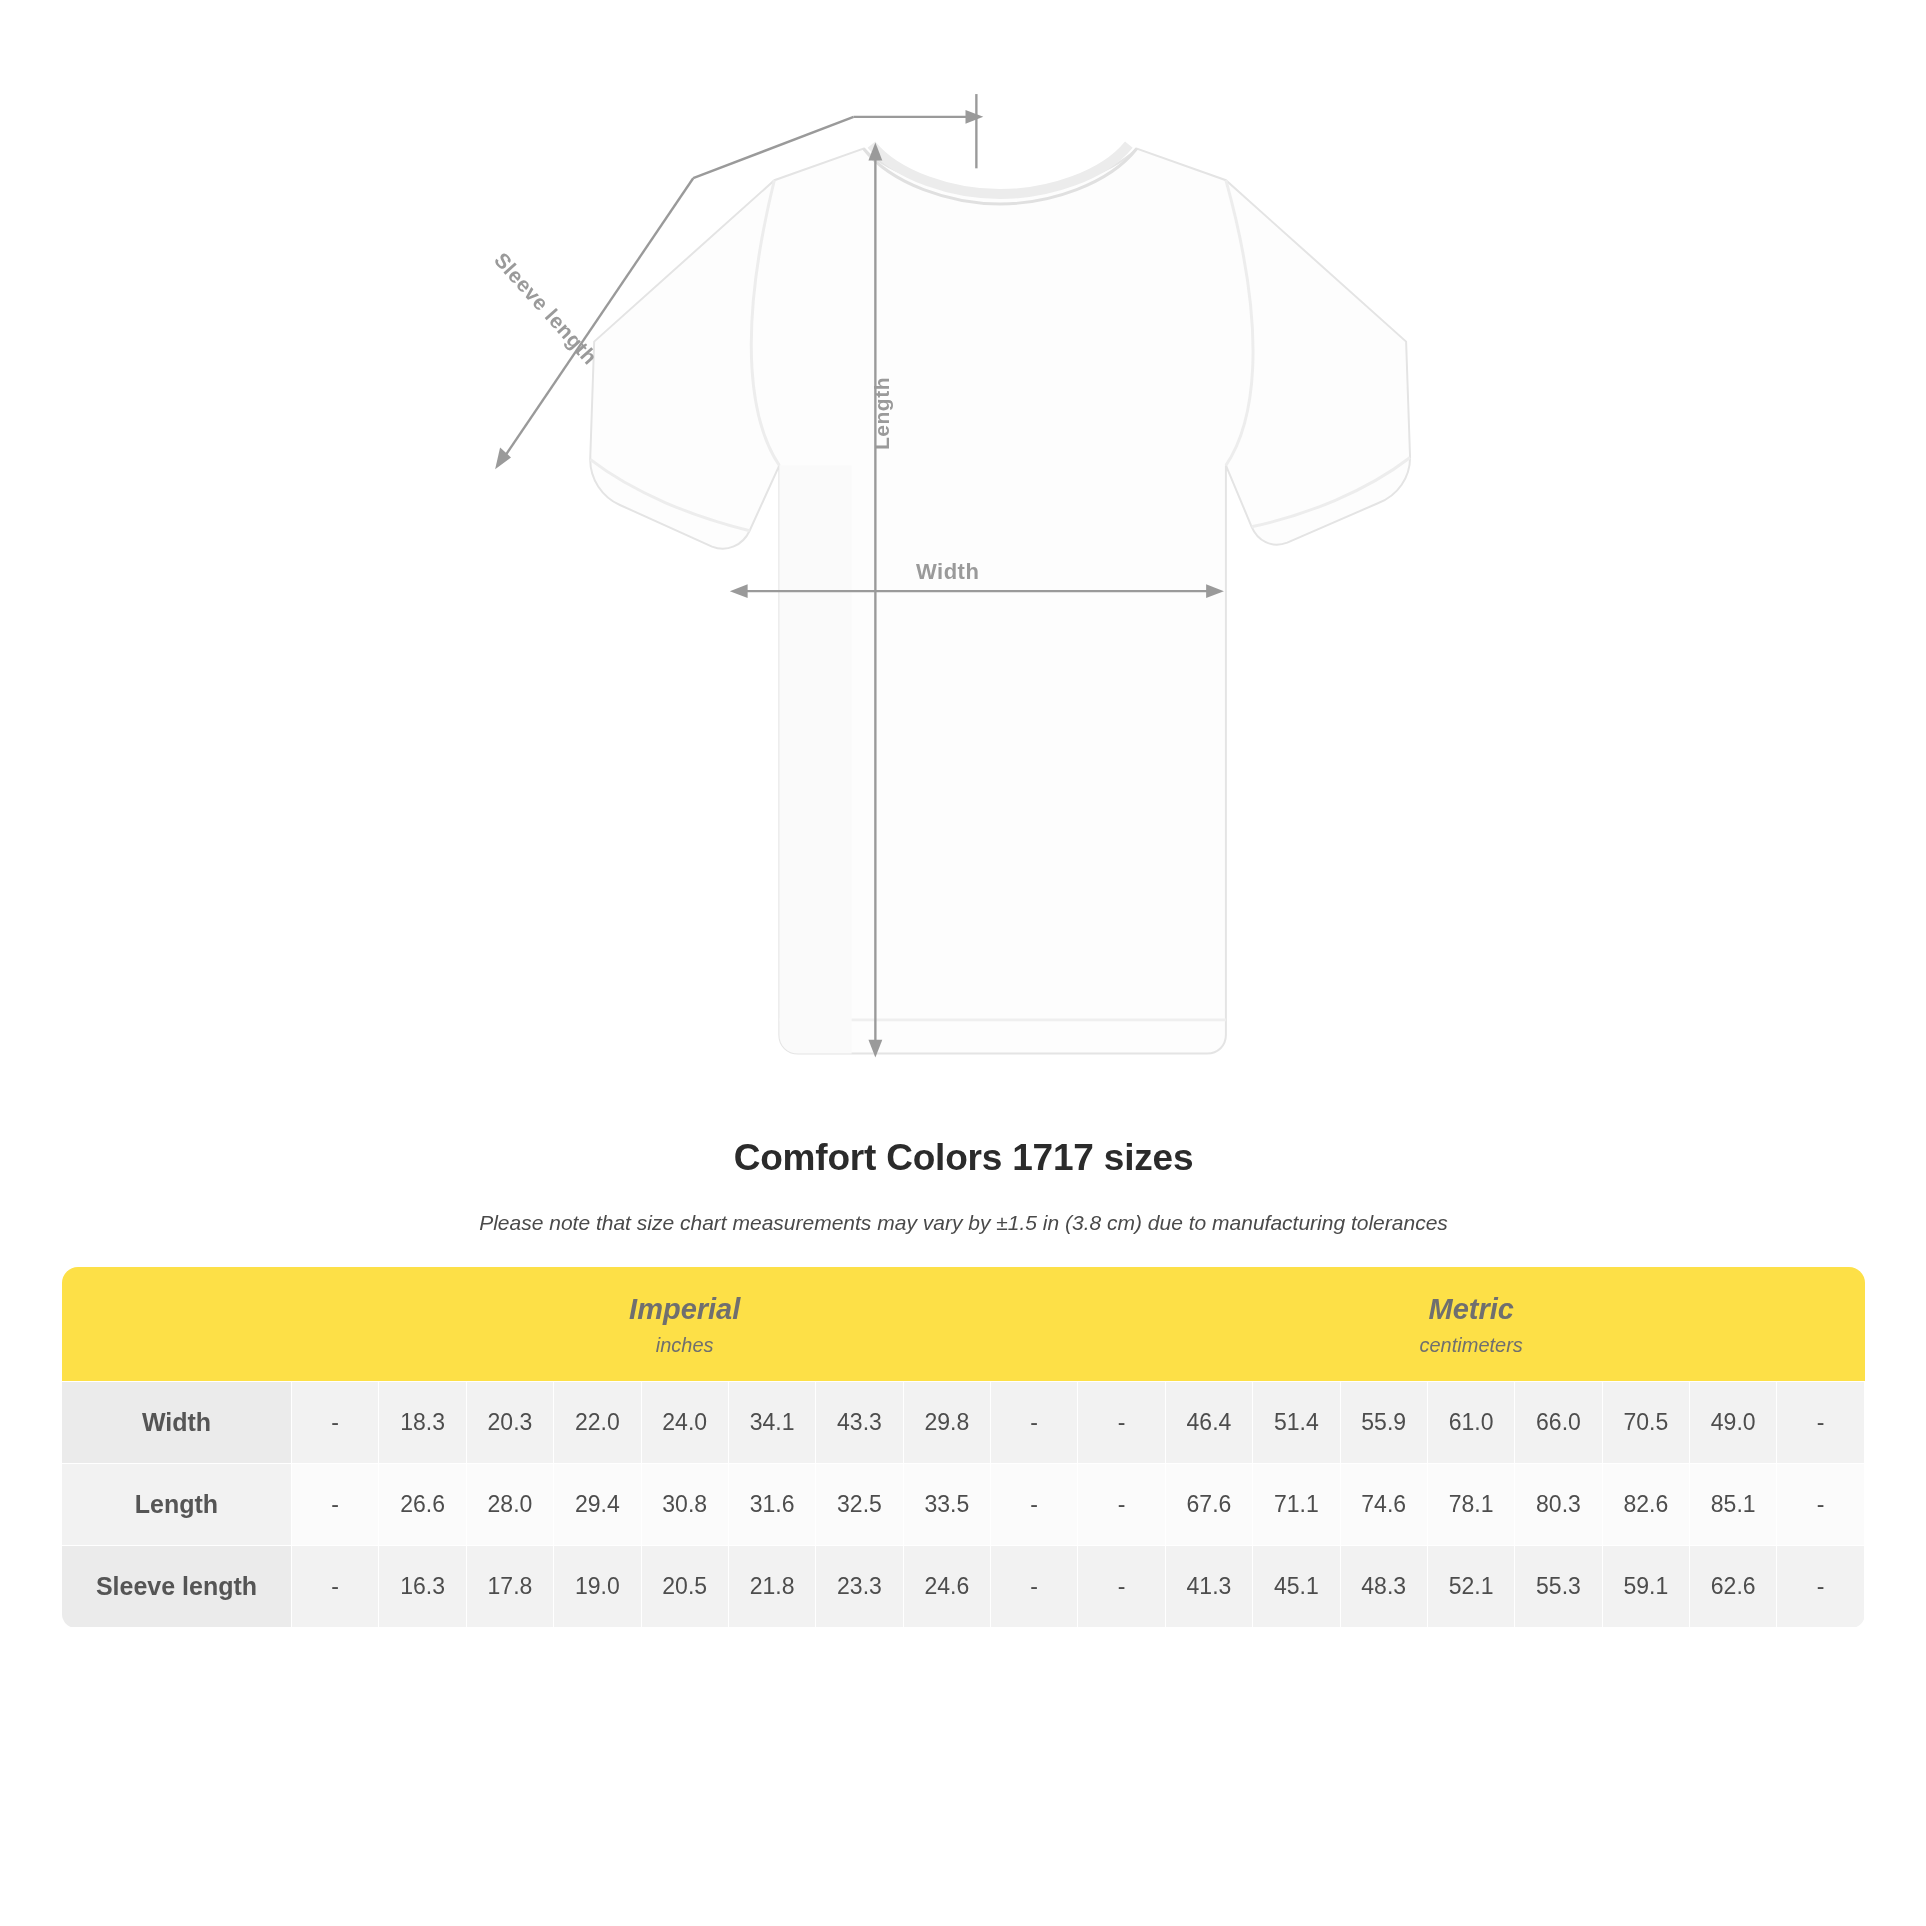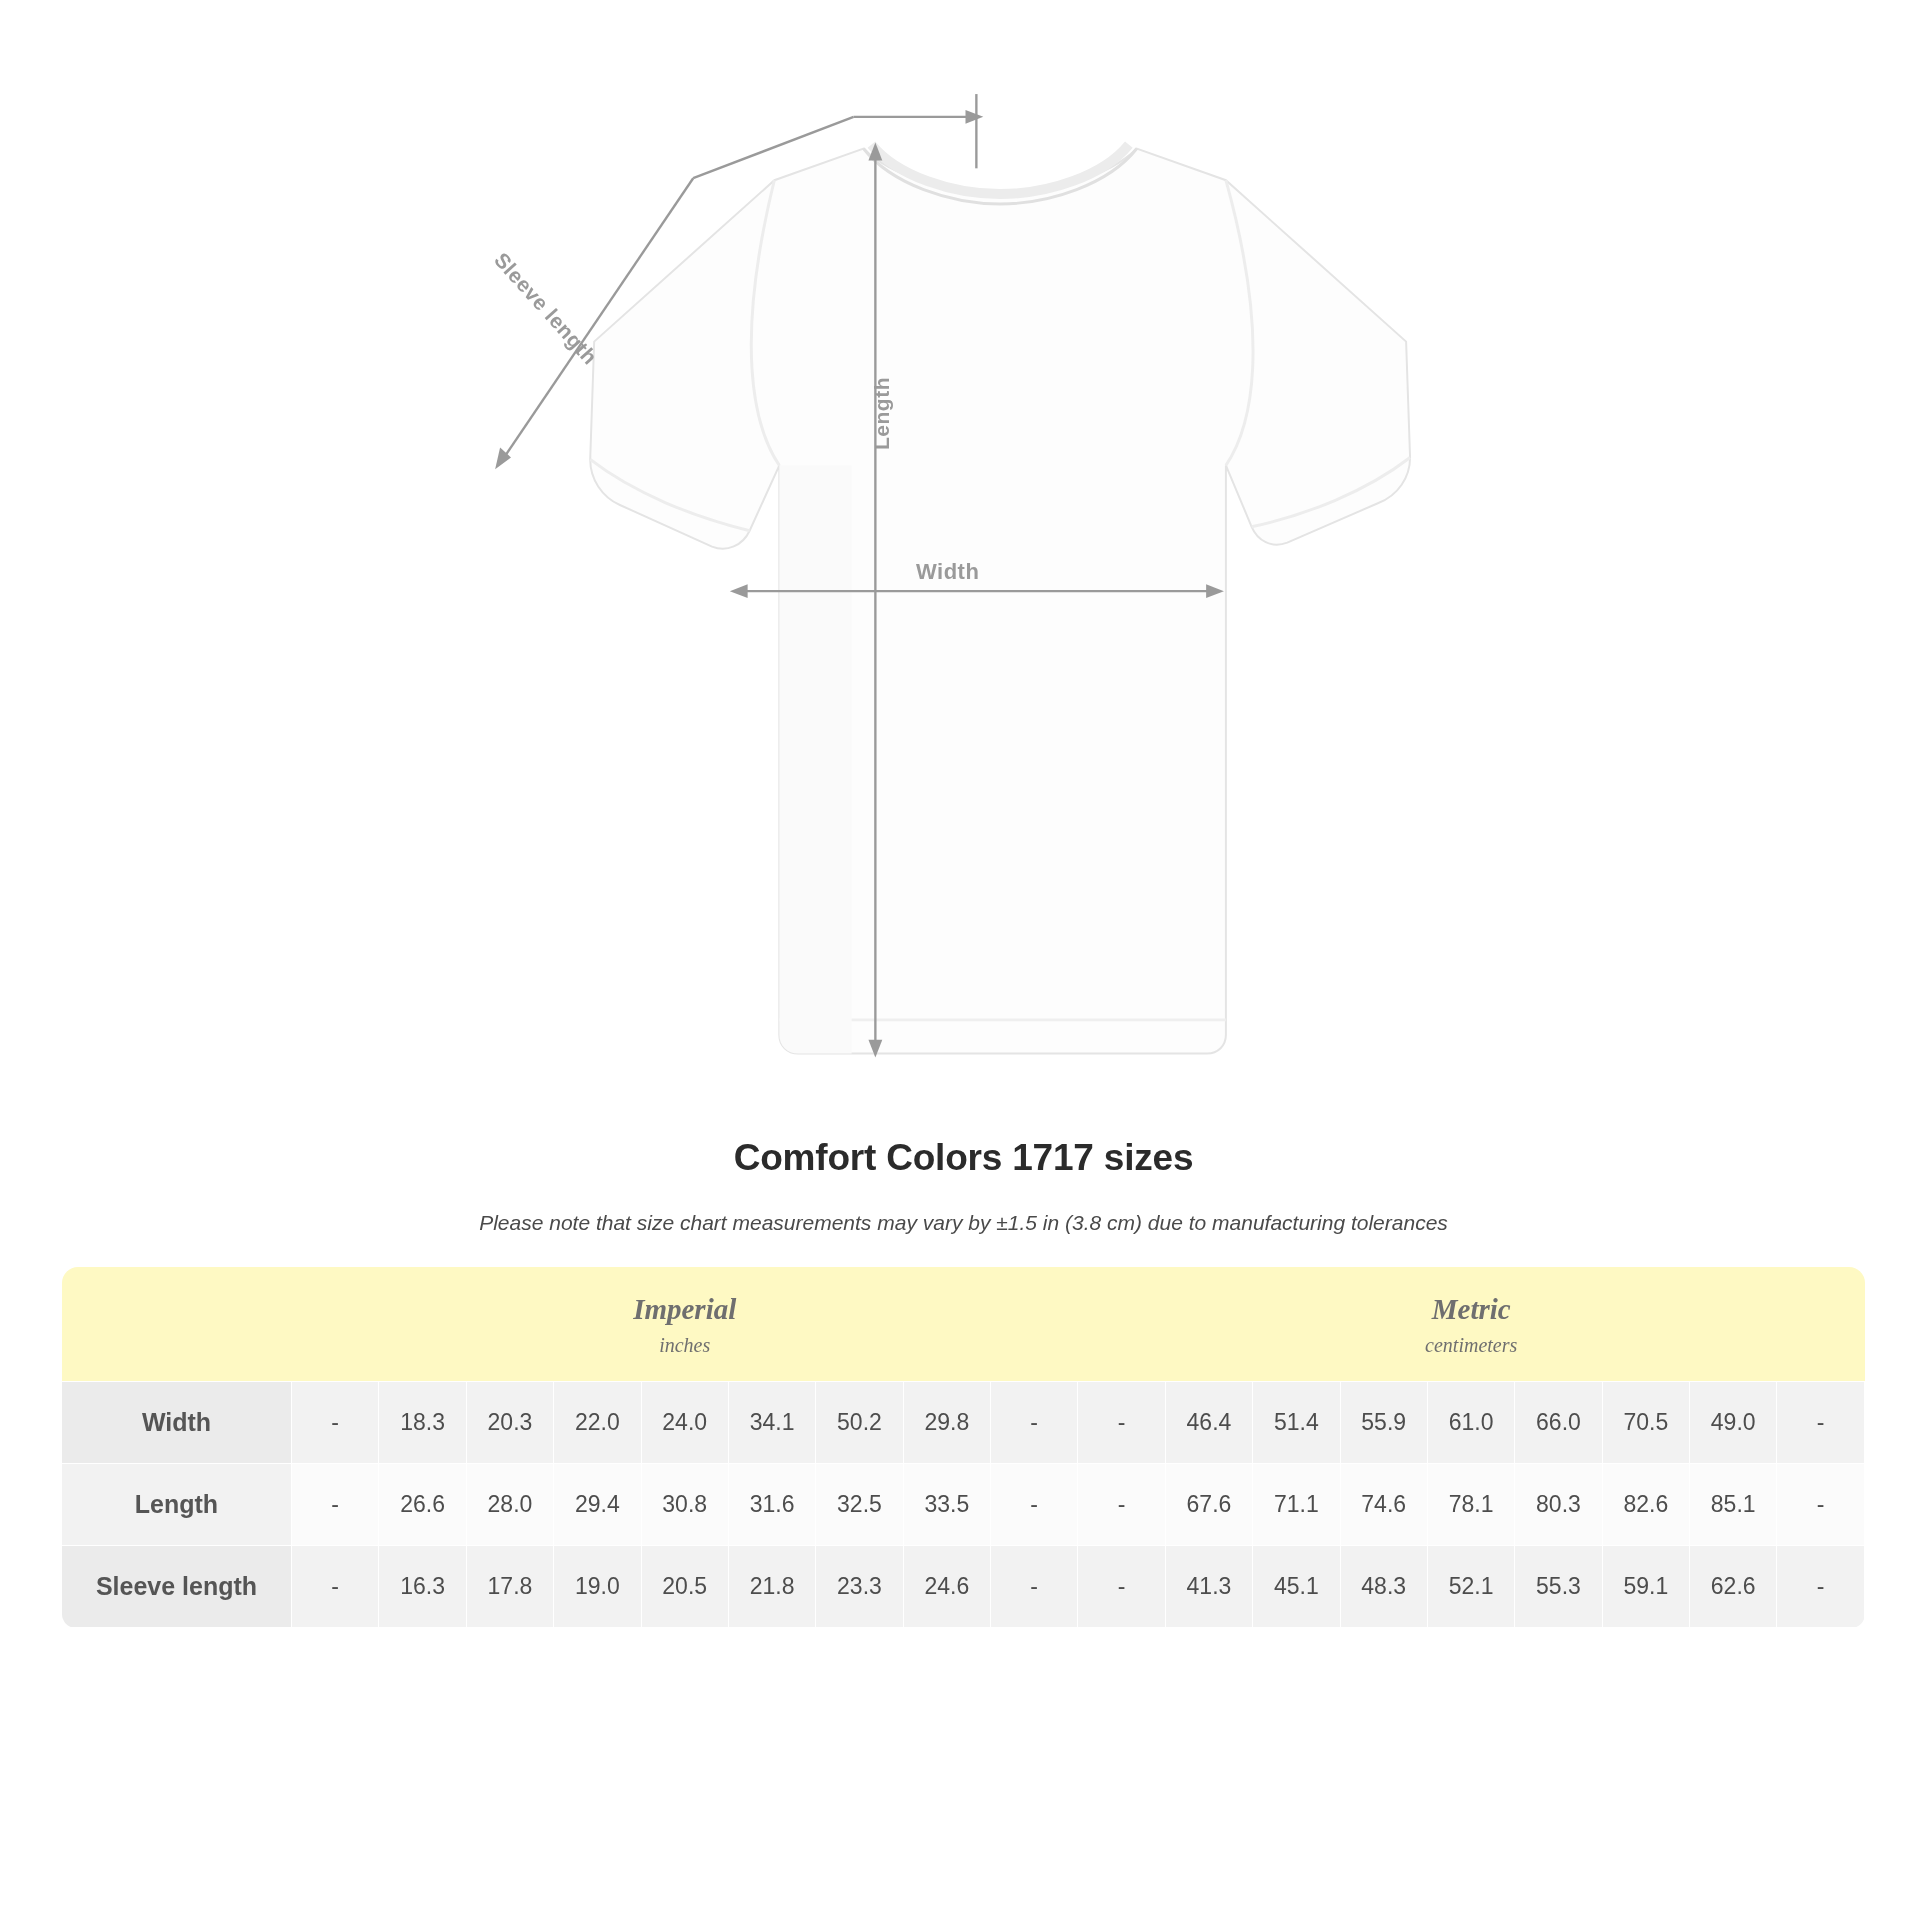--- a/index.html
+++ b/index.html
@@ -76,25 +76,24 @@
   
   .table-wrap {
     margin: 32px 61px 0 61px;
   }
   table.size-table {
     border-collapse: collapse;
     width: 1804px;
     table-layout: fixed;
   }
   table.size-table tr.unit-row td {
-    background: #fef9c3;
+    background: #fde047;
     text-align: center;
     padding: 26px 0 24px 0;
     border: none;
-    font-family: Liberation Serif, serif;
   }
   table.size-table tr.unit-row td:first-child {
     border-top-left-radius: 16px;
   }
   table.size-table tr.unit-row td:last-child {
     border-top-right-radius: 16px;
   }
   .unit-name {
     font-size: 29px;
     font-weight: bold;
@@ -239,21 +238,21 @@
           </td>
         </tr>
         <tr class="data-row alt">
           <td class="row-label">Width</td>
           <td>-</td>
           <td>18.3</td>
           <td>20.3</td>
           <td>22.0</td>
           <td>24.0</td>
           <td>34.1</td>
-          <td>50.2</td>
+          <td>43.3</td>
           <td>29.8</td>
           <td>-</td>
           <td>-</td>
           <td>46.4</td>
           <td>51.4</td>
           <td>55.9</td>
           <td>61.0</td>
           <td>66.0</td>
           <td>70.5</td>
           <td>49.0</td>

